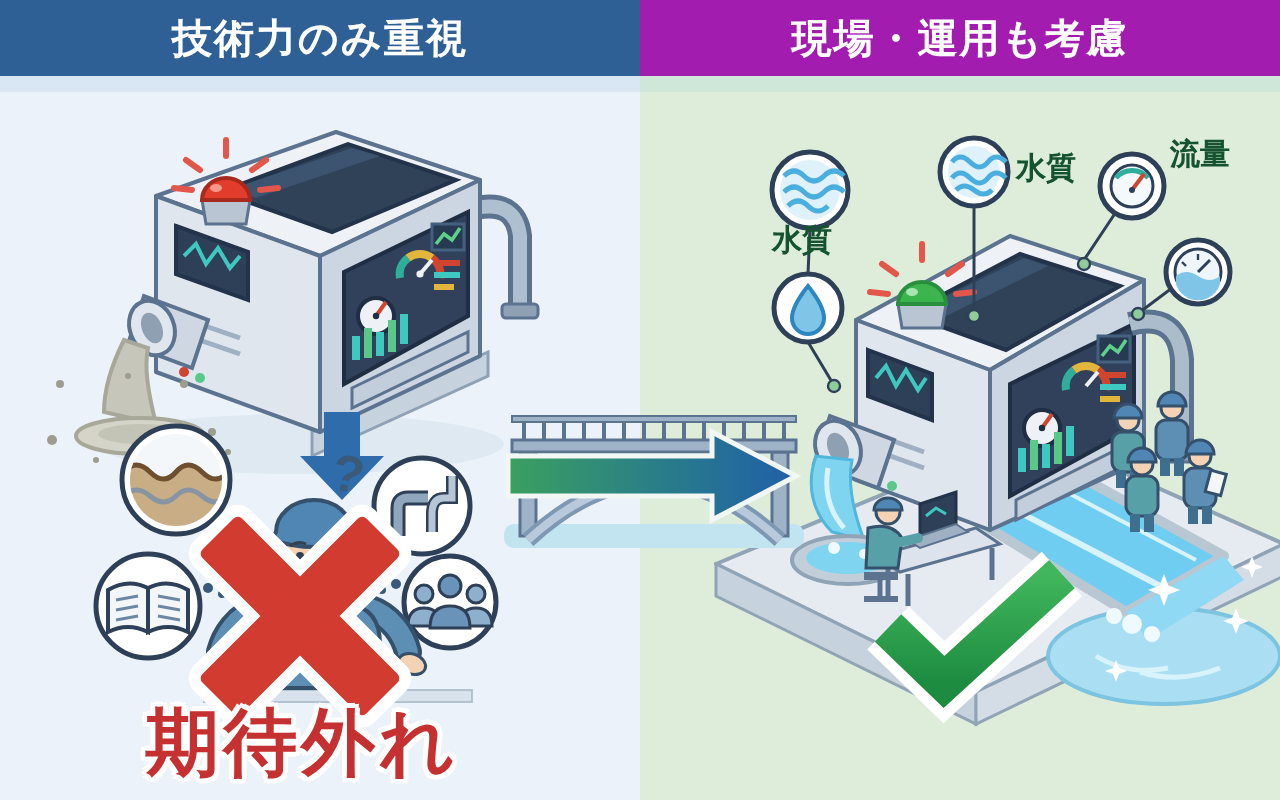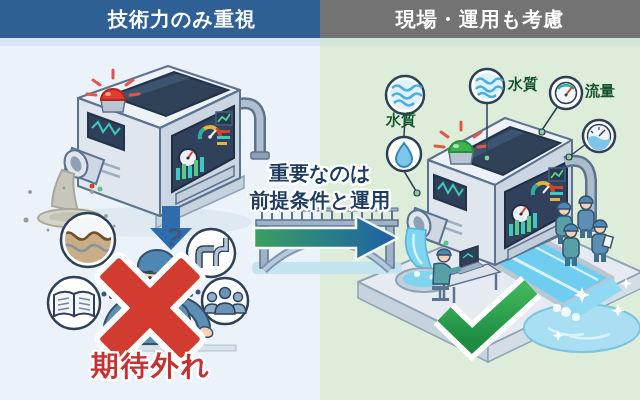--- a/index.html
+++ b/index.html
@@ -5,30 +5,30 @@
   html,body{margin:0;padding:0;background:#fff;}
   #stage{position:relative;width:640px;height:400px;overflow:hidden;
          font-family:"Liberation Sans","DejaVu Sans",sans-serif;}
   .half{position:absolute;top:0;width:320px;height:400px;}
   #left-half{left:0;background:#ebf2f9;}
   #right-half{left:320px;background:#ddedda;}
   .banner{position:absolute;top:0;left:0;width:100%;height:38px;display:flex;
           align-items:center;justify-content:center;color:#ffffff;
           font-size:20px;font-weight:800;letter-spacing:1px;}
   .banner-stripe{position:absolute;top:38px;left:0;width:100%;height:8px;}
-  #left-half .banner{background:#2e5f95;padding-left:22px;}
+  #left-half .banner{background:#2e5f95;}
   #left-half .banner-stripe{background:#d9e6f3;}
-  #right-half .banner{background:#737373;}
+  #right-half .banner{background:#a21caf;}
   #right-half .banner-stripe{background:#cfe7d8;}
   svg.art{position:absolute;display:block;}
   .halo{text-shadow:-2px -2px 0 #fff,2px -2px 0 #fff,-2px 2px 0 #fff,2px 2px 0 #fff,
         0 -2.5px 0 #fff,0 2.5px 0 #fff,-2.5px 0 0 #fff,2.5px 0 0 #fff;}
   .jp-label{position:absolute;font-size:15px;font-weight:800;color:#14532d;z-index:6;}
   .result{position:absolute;text-align:center;font-weight:800;letter-spacing:2px;z-index:6;}
-  #fail-label{left:36px;top:347px;width:230px;font-size:28px;color:#c53030;}
+  #fail-label{left:36px;top:347px;width:230px;font-size:37px;color:#c53030;}
   #success-label{left:386px;top:350px;width:200px;font-size:29px;color:#1e8f44;}
   #center-message{position:absolute;left:232px;top:160px;width:176px;text-align:center;
         font-weight:800;font-size:20px;line-height:27px;color:#1d3b5e;z-index:5;}
   #question-mark{position:absolute;left:166px;top:222px;font-size:26px;font-weight:800;
         color:#3b5a7a;transform:rotate(12deg);z-index:4;}
 </style>
 </head>
 <body>
 
 <div id="stage">
@@ -452,26 +452,22 @@
       <line x1="279" y1="96" x2="285" y2="90" stroke="#2e4057" stroke-width="1.5"></line>
       <line x1="279" y1="87" x2="279" y2="90" stroke="#2e4057" stroke-width="1.2"></line>
       <line x1="271" y1="91" x2="273" y2="93" stroke="#2e4057" stroke-width="1.2"></line>
     </g>
     <g>
       <circle cx="84" cy="114" r="17" fill="#ffffff" stroke="#2e4057" stroke-width="2.5"></circle>
       <path d="M84,103 q8,10 8,16 a8,8 0 1 1 -16,0 q0,-6 8,-16 z" fill="#7fc5e8" stroke="#2e86c0" stroke-width="2"></path>
     </g>
   </svg>
 
-  <div id="center-message" class="halo">
-    <div>重要なのは</div>
-    <div>前提条件と運用</div>
-  </div>
 
   <div id="question-mark">?</div>
 
   <div class="jp-label" style="left:386px;top:111px;">水質</div>
   <div class="jp-label" style="left:508px;top:75px;">水質</div>
-  <div class="jp-label" style="left:585px;top:82px;">流量</div>
+  <div class="jp-label" style="left:585px;top:68px;">流量</div>
 
   <div id="fail-label" class="result halo">期待外れ</div>
 
 </div>
 
 </body></html>

